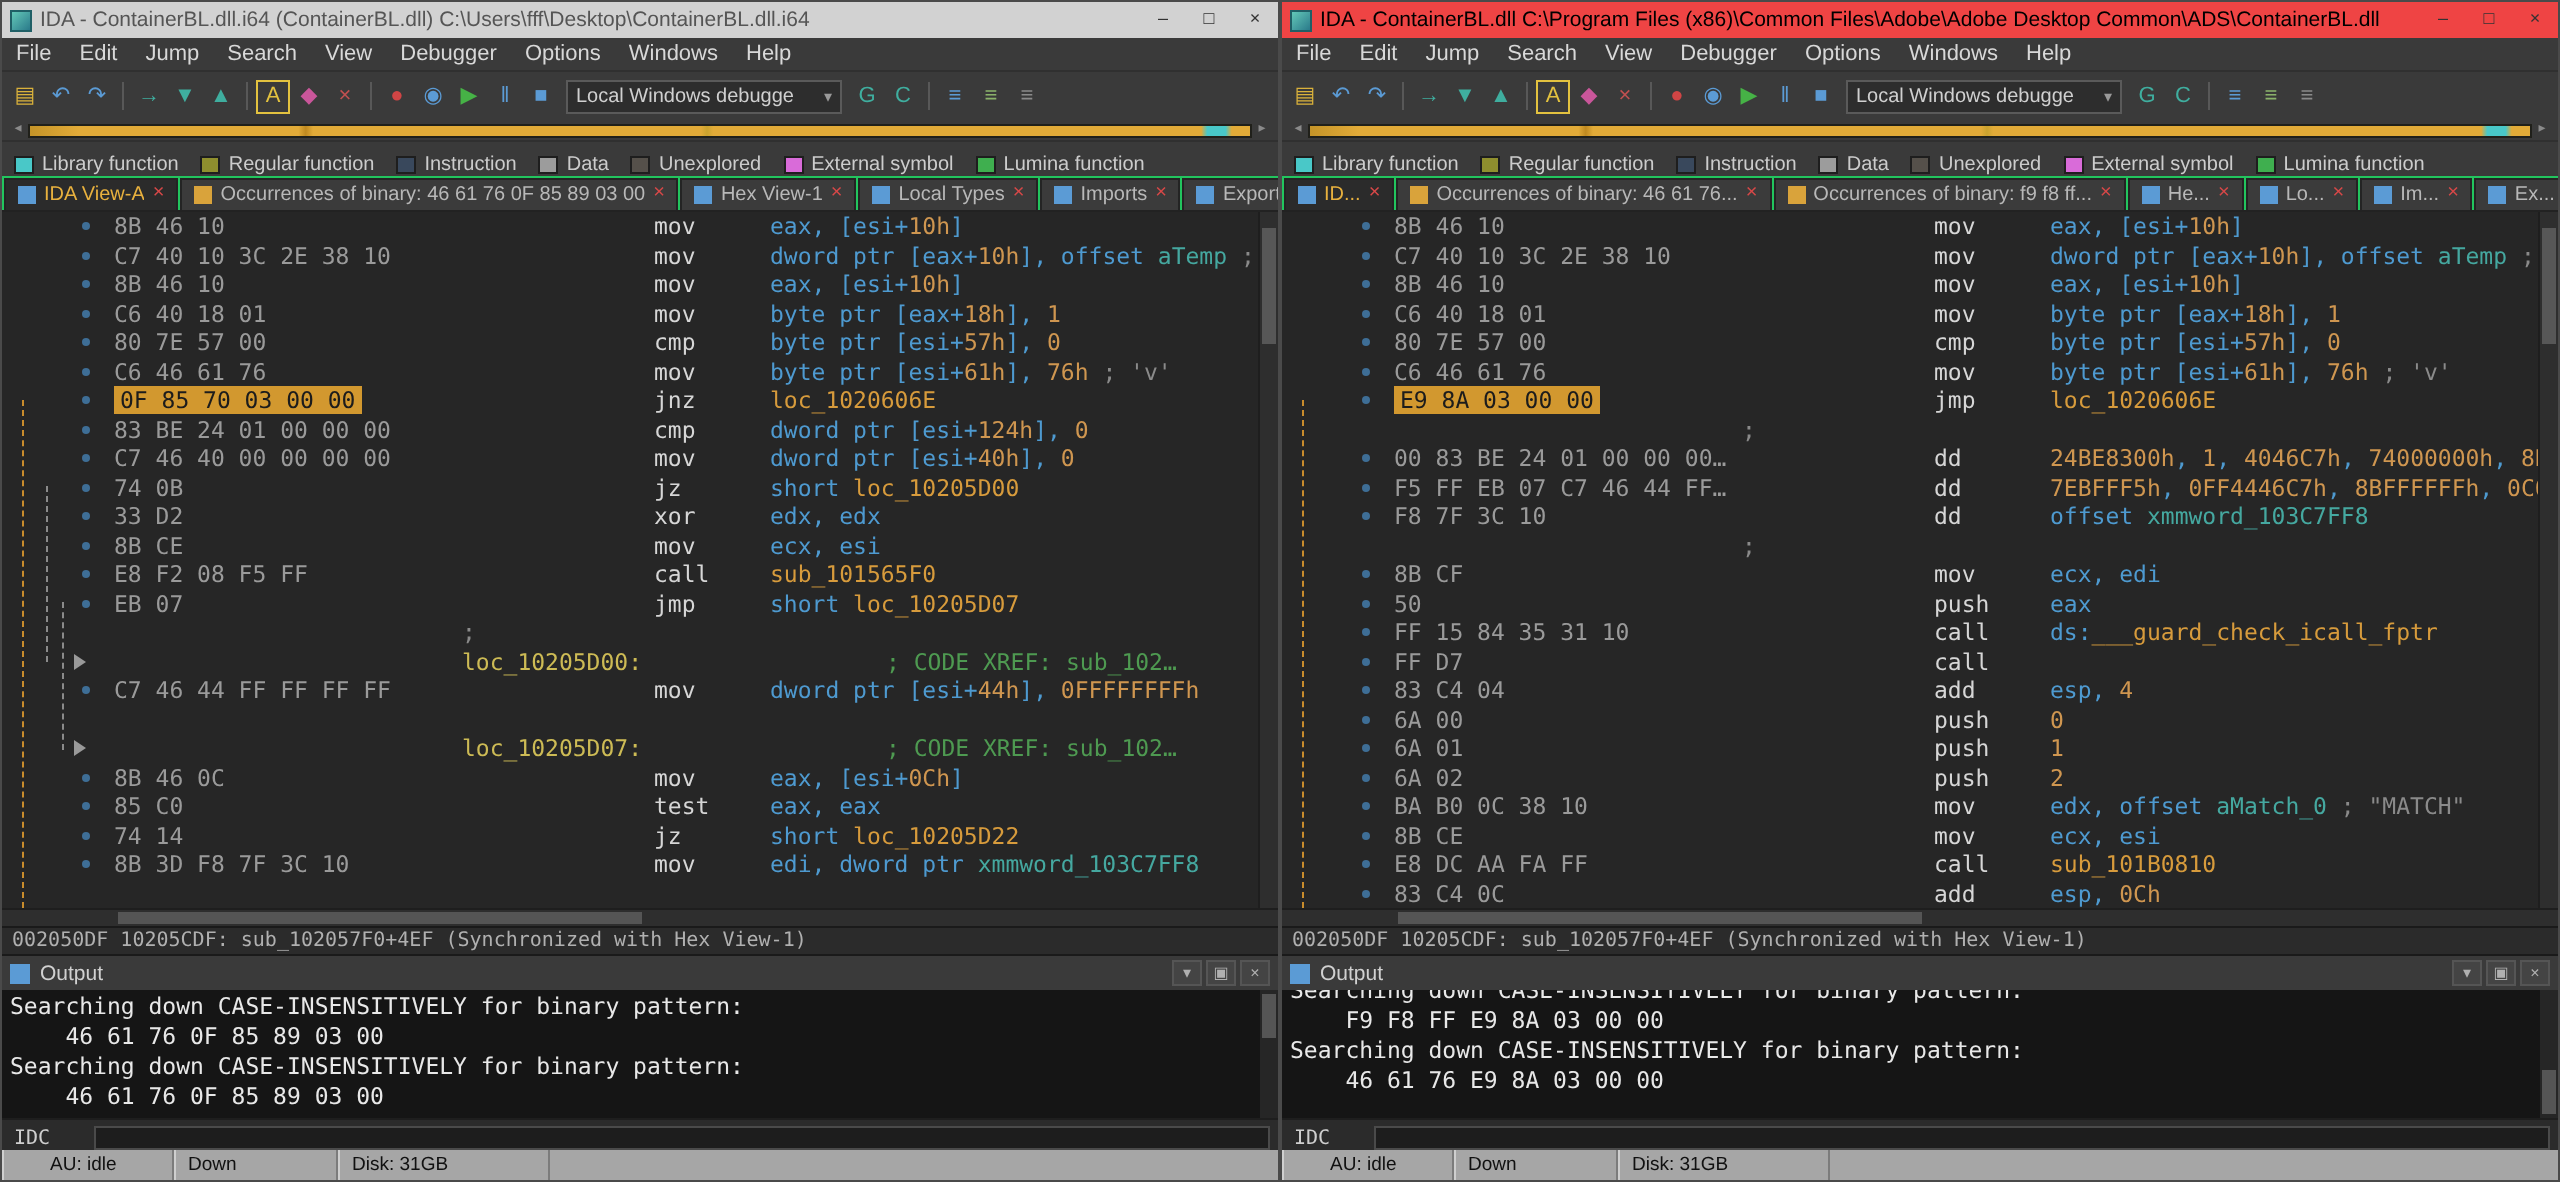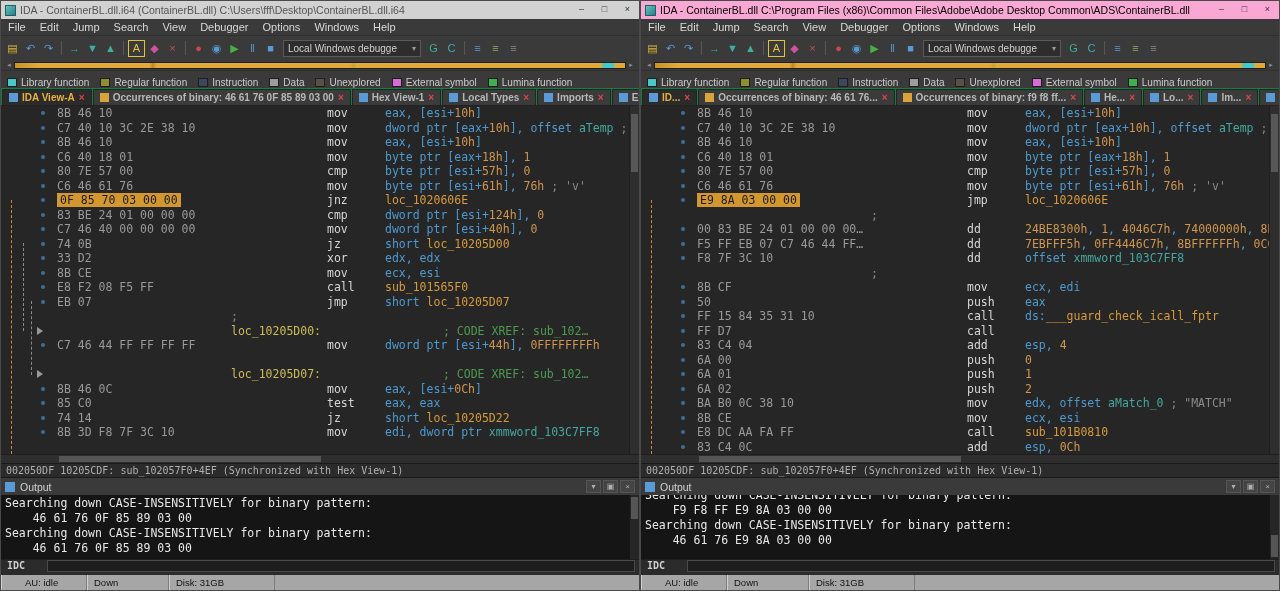--- a/index.html
+++ b/index.html
@@ -6,21 +6,21 @@
   body {
     width: 1280px; height: 591px; display: flex; background: #1a1a1a;
     font-family: "Liberation Sans", sans-serif; overflow: hidden;
   }
   .window { width: 640px; height: 591px; display: flex; flex-direction: column;
     border: 1px solid #4a4a4a; background: #2a2a2a; overflow: hidden; }
 
   
   .titlebar { height: 18px; flex: none; display: flex; align-items: center; padding-left: 4px; font-size: 10.5px; white-space: nowrap; }
   .window.inactive .titlebar { background: #d2d2d2; color: #555; }
-  .window.active   .titlebar { background: #f9a8d4; color: #000; }
+  .window.active   .titlebar { background: #ef4444; color: #000; }
   .app-icon { width: 11px; height: 11px; flex: none; margin-right: 4px;
     background: linear-gradient(135deg,#63c8b8,#2a7a8a); border: 1px solid #1f5f66; }
   .title-text { flex: 1; overflow: hidden; text-overflow: clip; }
   .win-btns { display: flex; flex: none; }
   .win-btn { width: 23px; height: 18px; text-align: center; line-height: 17px; font-size: 9px; color: #333; }
 
   
   .menubar { height: 17px; flex: none; background: #3a3a3a; color: #d8d8d8; display: flex; align-items: center; font-size: 11px; border-bottom: 1px solid #303030; }
   .menu-item { padding: 0 7px; }
 
@@ -41,22 +41,22 @@
       #c59428 0%, #e2ab38 4%, #e2ab38 22%, #c08a20 22.6%, #e2ab38 23.2%,
       #e2ab38 55%, #caa32e 55.5%, #e2ab38 56%, #e2ab38 96%, #49c8c8 96.5%, #49c8c8 98%, #e2ab38 98.5%, #e2ab38 100%); }
 
   
   .legendbar { height: 18px; flex: none; background: #3a3a3a; display: flex; align-items: flex-end; gap: 11px; padding-left: 6px;
     font-size: 10px; color: #cccccc; white-space: nowrap; border-top: 1px solid #303030; }
   .legend-item { display: inline-flex; align-items: center; gap: 4px; }
   .swatch { width: 10px; height: 9px; display: inline-block; border: 1px solid #1e1e1e; }
 
   
-  .tabbar { height: 18px; flex: none; background: #15803d; display: flex; align-items: flex-end; font-size: 10px; color: #b8b8b8;
-    border-bottom: 1px solid #222; overflow: hidden; white-space: nowrap; font-weight: bold; }
+  .tabbar { height: 18px; flex: none; background: #22c55e; display: flex; align-items: center; font-size: 10px; color: #b8b8b8;
+    border-bottom: 1px solid #222; overflow: hidden; white-space: nowrap; }
   .tab { display: inline-flex; align-items: center; gap: 4px; padding: 0 6px; height: 16px; background: #3b3b3b;
     border: 1px solid #242424; border-bottom: none; margin-left: 1px; max-width: 265px; overflow: hidden; flex: none; }
   .tab.active { background: #2b2b2b; color: #e8b13e; }
   .tab-icon { width: 9px; height: 9px; flex: none; }
   .tab-label { overflow: hidden; text-overflow: ellipsis; }
   .tab-close { color: #d84848; font-size: 10px; line-height: 10px; flex: none; }
 
   
   .main { flex: 1; position: relative; background: #262626; overflow: hidden;
     font-family: "DejaVu Sans Mono", monospace; font-size: 11.5px; }
@@ -104,21 +104,21 @@
   .output { height: 64px; flex: none; background: #151515; position: relative; overflow: hidden;
     font-family: "DejaVu Sans Mono", monospace; font-size: 11.5px; color: #e8e8e8; padding: 1px 4px; }
   .out-line { height: 15px; line-height: 15px; white-space: pre; }
   .out-line.clipped { margin-top: -8px; }
   .ovscroll { position: absolute; right: 0; top: 0; bottom: 0; width: 9px; background: #262626; }
   .ovthumb { position: absolute; left: 1px; right: 1px; height: 22px; background: #555; }
   .window.inactive .ovthumb { top: 2px; }
   .window.active   .ovthumb { bottom: 2px; }
 
   
-  .cmdline { height: 16px; flex: none; background: #2b2b2b; border-top: 1px solid #1e1e1e; display: flex; align-items: flex-start; font-weight: bold; }
+  .cmdline { height: 16px; flex: none; background: #2b2b2b; border-top: 1px solid #1e1e1e; display: flex; align-items: flex-end; }
   .cmd-label { width: 46px; flex: none; color: #cfcfcf; font-size: 10px; padding-left: 6px; font-family: "DejaVu Sans Mono", monospace; }
   .cmd-input { flex: 1; height: 12px; background: #1d1d1d; border: 1px solid #4a4a4a; margin-right: 4px; }
   .statusbar { height: 15px; flex: none; background: #a6a6a6; color: #111; display: flex; font-size: 9.5px; }
   .sb-seg { border-right: 1px solid #7c7c7c; border-left: 1px solid #cfcfcf; padding: 0 6px; line-height: 15px; white-space: nowrap; overflow: hidden; }
   .sb-seg:nth-child(1) { width: 86px; padding-left: 23px; }
   .sb-seg:nth-child(2) { width: 82px; }
   .sb-seg:nth-child(3) { width: 106px; }
 </style>
 </head>
 <body>

